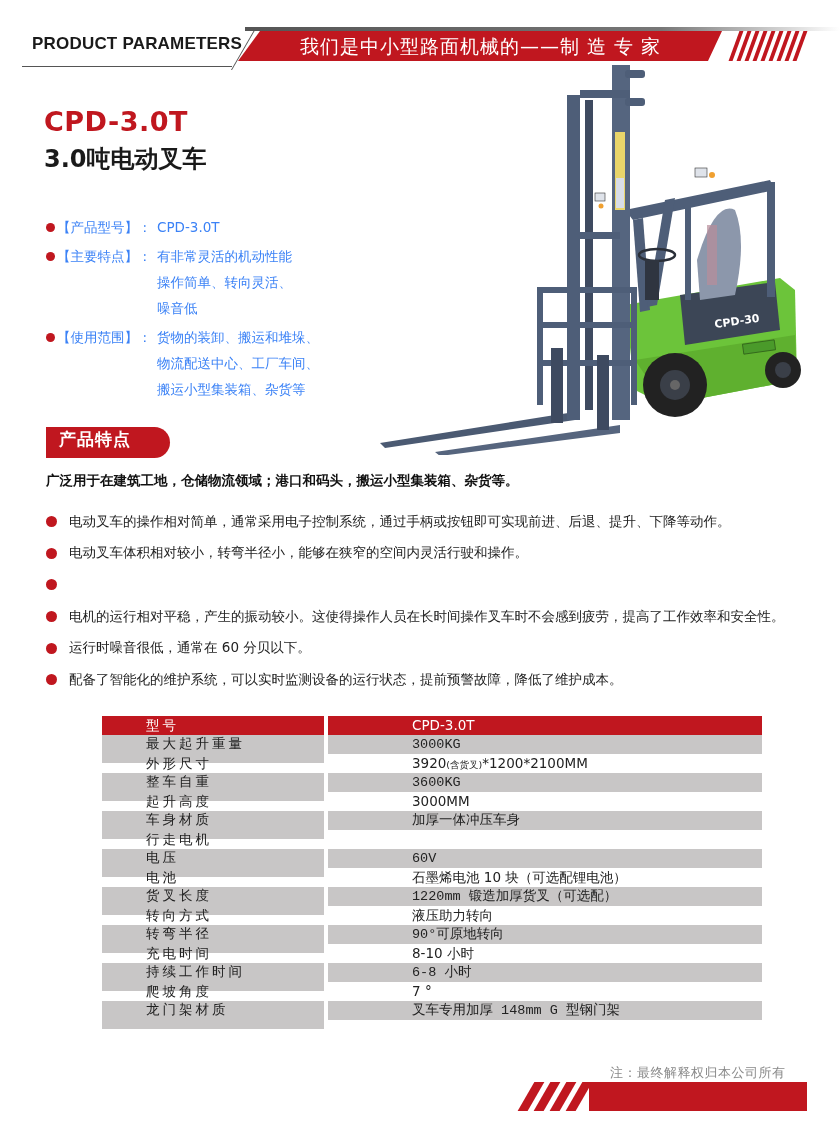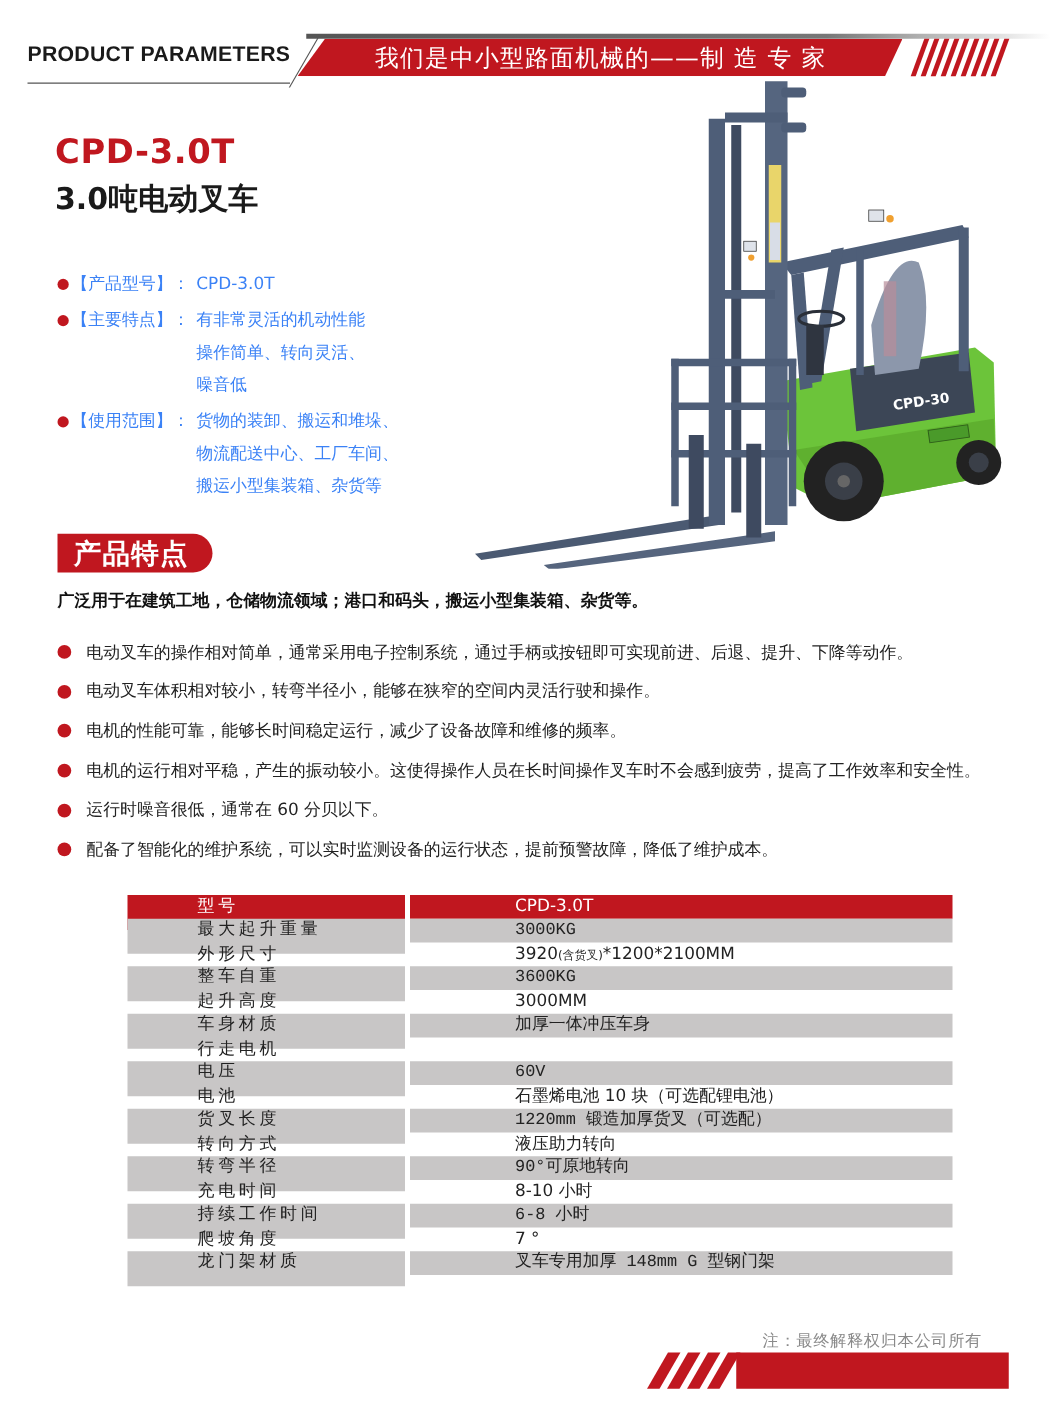--- a/index.html
+++ b/index.html
@@ -1,21 +1,21 @@
 <!DOCTYPE html>
 <html><head>
 <meta charset="utf-8">
 <style>
   * { box-sizing: border-box; margin: 0; padding: 0; }
   html, body { width: 840px; height: 1138px; background: #ffffff; overflow: hidden; }
   body { position: relative; font-family: "DejaVu Sans", "Liberation Sans", sans-serif; color: #222; }
 
   
   .hdr { position: absolute; left: 0; top: 0; width: 840px; height: 70px; }
-  .hdr-en { position: absolute; left: 22px; top: 34px; font-family: "Liberation Sans", sans-serif; font-weight: bold; font-size: 17px; color: #1a1a1a; letter-spacing: 0.2px; }
+  .hdr-en { position: absolute; left: 32px; top: 34px; font-family: "Liberation Sans", sans-serif; font-weight: bold; font-size: 17px; color: #1a1a1a; letter-spacing: 0.2px; }
   .hdr-underline { position: absolute; left: 22px; top: 66px; width: 210px; height: 1px; background: #555; }
   .hdr-slash { position: absolute; left: 231px; top: 28px; width: 1px; height: 42px; background: #555; transform: skewX(-30deg); transform-origin: bottom left; }
   .hdr-topline { position: absolute; left: 245px; top: 27px; width: 595px; height: 4px;
      background: linear-gradient(to right, #555 0%, #777 70%, rgba(255,255,255,0) 100%); }
   .hdr-banner { position: absolute; left: 238px; top: 31px; width: 484px; height: 30px; background: #c0171f;
      clip-path: polygon(22px 0, 100% 0, calc(100% - 14px) 100%, 0 100%); }
   .hdr-banner-text { position: absolute; left: 300px; top: 34px; font-size: 19px; color: #fff; letter-spacing: 1px; white-space: nowrap; }
   .hdr-stripes { position: absolute; left: 730px; top: 31px; height: 30px; width: 80px; }
   .hdr-stripes span { position: absolute; top: 0; width: 4px; height: 30px; background: #c0171f; transform: skewX(-20deg); }
 
@@ -28,30 +28,30 @@
   .spec { display: flex; margin-bottom: 3px; line-height: 26px; }
   .spec .dot { width: 9px; height: 9px; border-radius: 50%; background: #c0171f; margin-top: 9px; margin-right: 2px; flex: none; }
   .spec .k { width: 100px; flex: none; white-space: nowrap; }
   .spec .v { display: flex; flex-direction: column; }
 
   
   .forklift { position: absolute; left: 375px; top: 60px; width: 440px; height: 395px; }
 
   
   .feat-tag { position: absolute; left: 46px; top: 427px; width: 124px; height: 31px; background: #c0171f; border-radius: 0 16px 16px 0; }
-  .feat-tag span { position: absolute; left: 13px; top: 1px; font-size: 22px; font-weight: bold; color: #fff; letter-spacing: 1px; }
+  .feat-tag span { position: absolute; left: 13px; top: 1px; font-size: 17px; font-weight: bold; color: #fff; letter-spacing: 1px; }
   .feat-intro { position: absolute; left: 46px; top: 472px; font-size: 13.5px; font-weight: bold; color: #111; white-space: nowrap; }
   .feat-list { position: absolute; left: 46px; top: 506px; }
   .feat-item { display: flex; align-items: center; height: 31.6px; font-size: 13.5px; color: #222; white-space: nowrap; }
   .feat-item .dot { width: 11px; height: 11px; border-radius: 50%; background: #c0171f; margin-right: 12px; flex: none; }
 
   
   .tbl { position: absolute; left: 102px; top: 716px; width: 660px; }
   .row { display: flex; height: 19px; margin-bottom: 0px; }
-  .row .c1 { width: 222px; height: 28px; padding-left: 56px; font-size: 13.5px; letter-spacing: 3px; line-height: 19px; color: #222; }
+  .row .c1 { width: 222px; height: 28px; padding-left: 44px; font-size: 13.5px; letter-spacing: 3px; line-height: 19px; color: #222; }
   .row .gap { width: 4px; }
   .row .c2 { flex: 1; height: 19px; padding-left: 84px; font-size: 13.5px; line-height: 19px; color: #222; white-space: nowrap; }
   .row.shaded .c1, .row.shaded .c2 { background: #c8c6c6; font-family: Liberation Mono, monospace; }
   .row.head .c1, .row.head .c2 { background: #c0171f; color: #fff; }
   .small { font-size: 9.5px; }
 
   
   .note { position: absolute; left: 610px; top: 1064px; font-size: 13px; color: #8a8a8a; letter-spacing: 0.5px; }
   .foot-bar { position: absolute; left: 589px; top: 1082px; width: 218px; height: 29px; background: #c0171f; }
   .foot-stripes { position: absolute; left: 514px; top: 1082px; width: 80px; height: 29px; }
@@ -176,21 +176,20 @@
   <div class="feat-item">
     <span class="dot"></span>
     <span>电动叉车的操作相对简单，通常采用电子控制系统，通过手柄或按钮即可实现前进、后退、提升、下降等动作。</span>
   </div>
   <div class="feat-item">
     <span class="dot"></span>
     <span>电动叉车体积相对较小，转弯半径小，能够在狭窄的空间内灵活行驶和操作。</span>
   </div>
   <div class="feat-item">
     <span class="dot"></span>
-    <span>电机的性能可靠，能够长时间稳定运行，减少了设备故障和维修的频率。</span>
   </div>
   <div class="feat-item">
     <span class="dot"></span>
     <span>电机的运行相对平稳，产生的振动较小。这使得操作人员在长时间操作叉车时不会感到疲劳，提高了工作效率和安全性。</span>
   </div>
   <div class="feat-item">
     <span class="dot"></span>
     <span>运行时噪音很低，通常在 60 分贝以下。</span>
   </div>
   <div class="feat-item">

